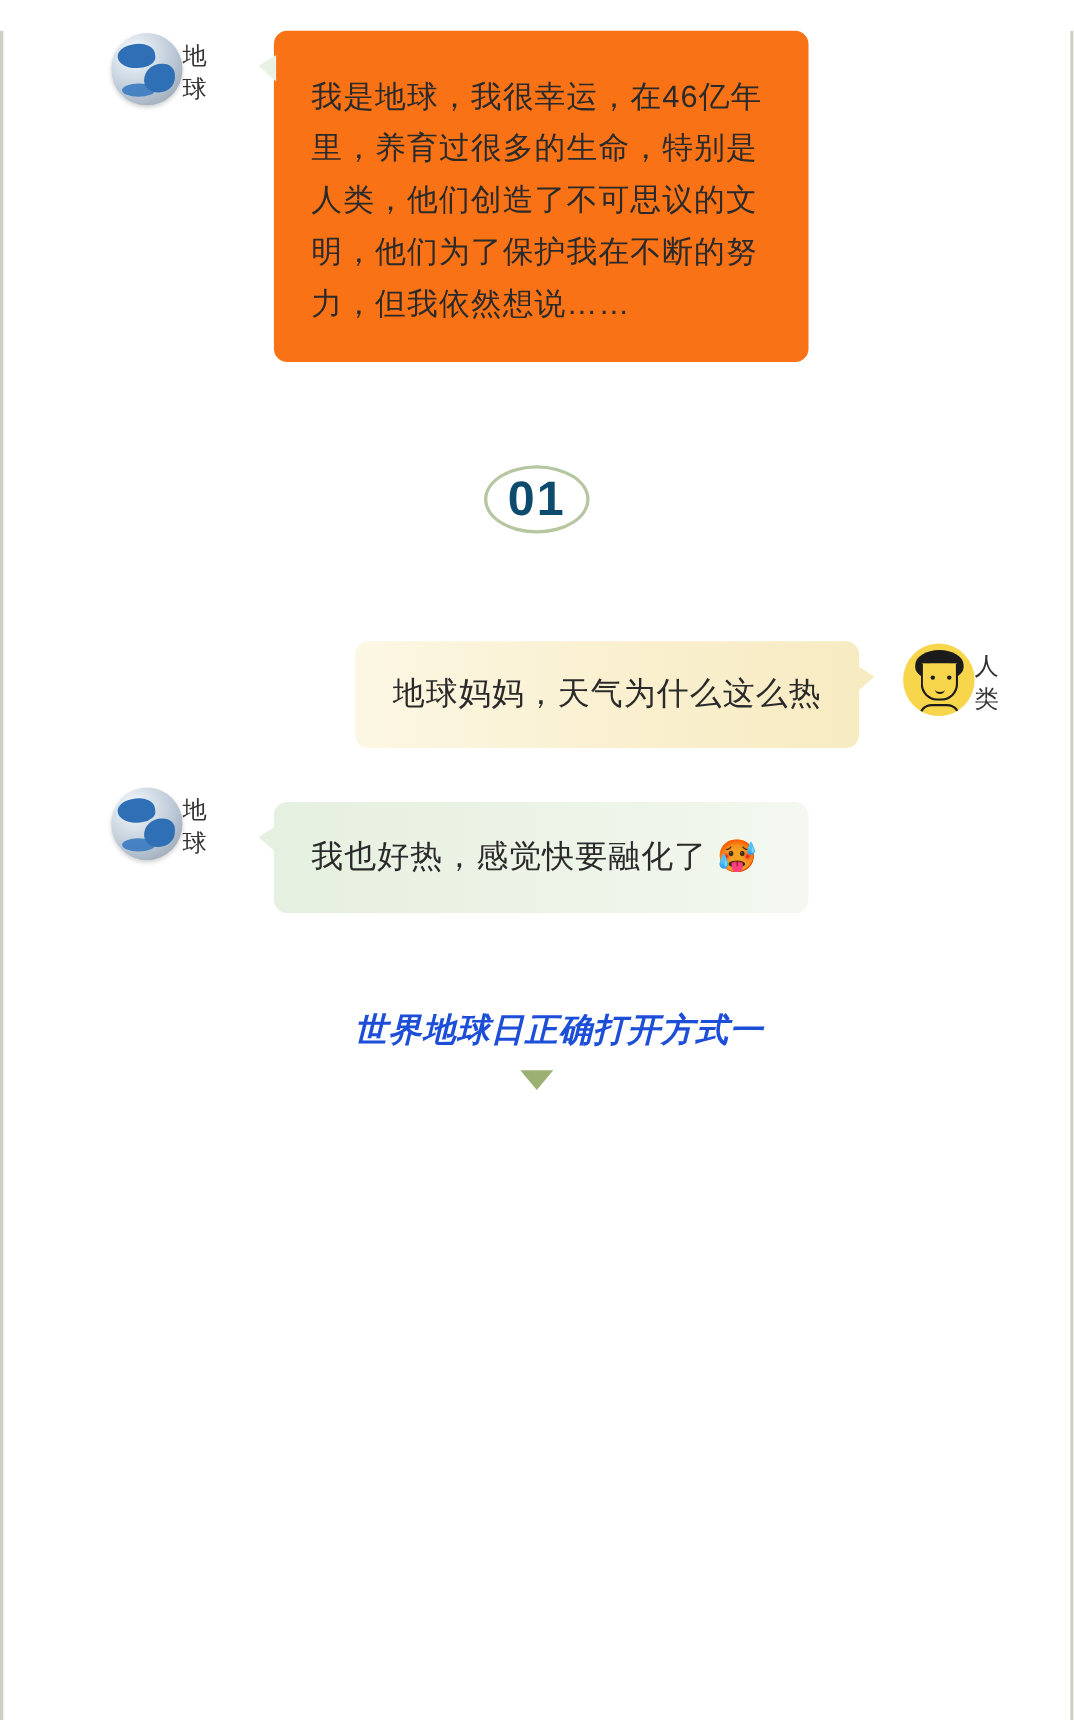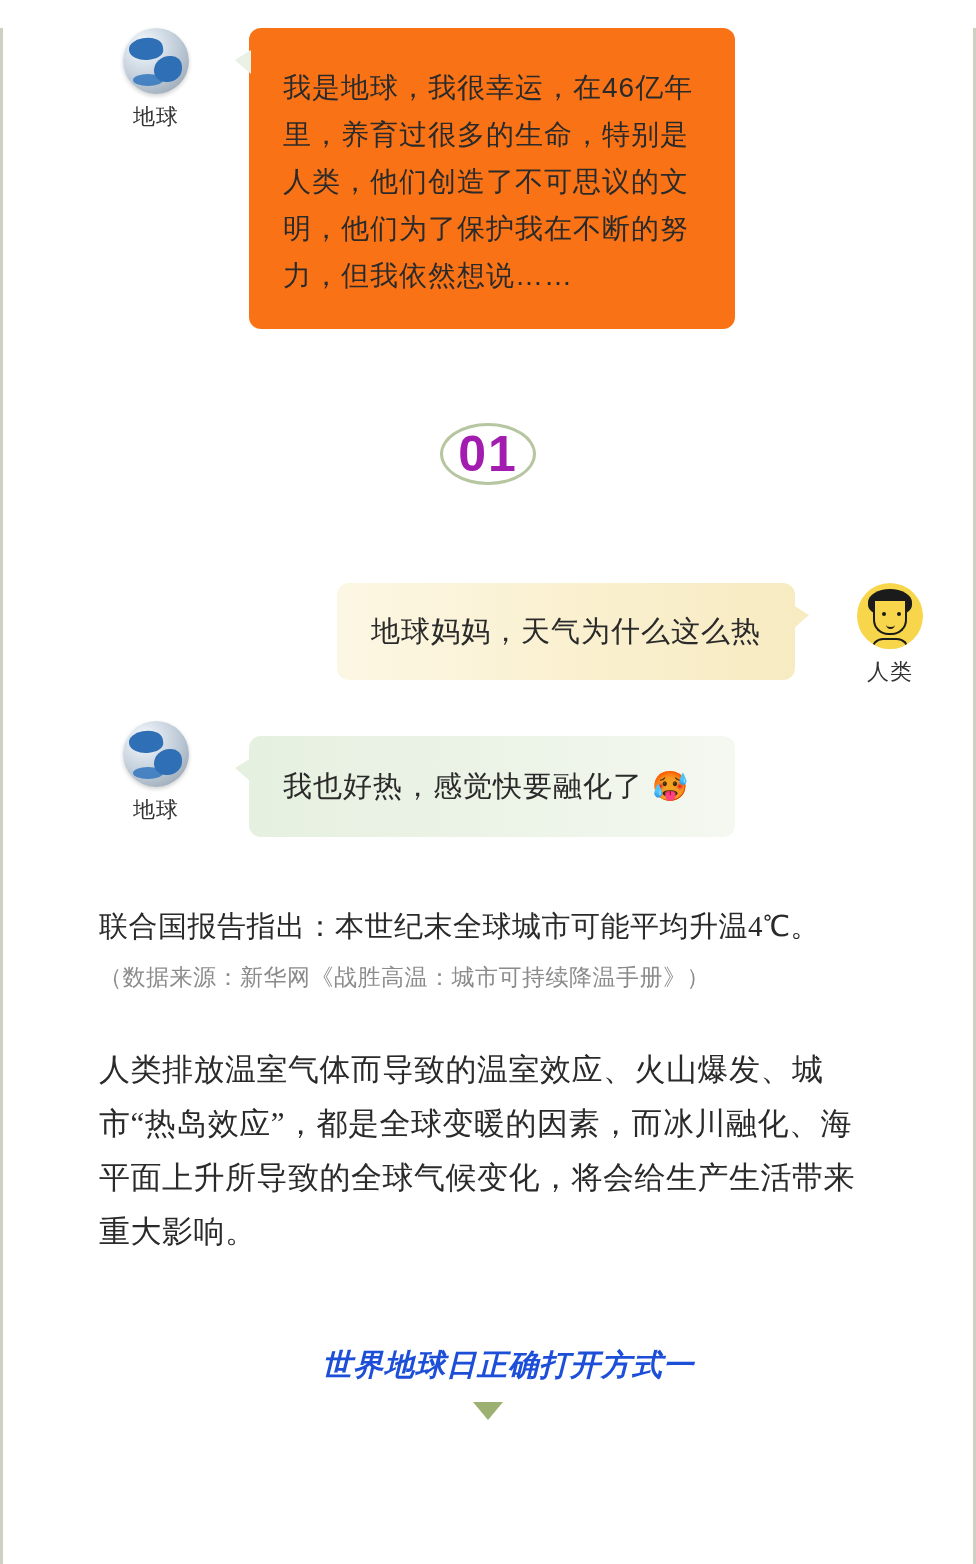--- a/index.html
+++ b/index.html
@@ -33,22 +33,21 @@
   .chat-row.left {
     justify-content: flex-start;
   }
   .chat-row.right {
     justify-content: flex-end;
   }
 
   .avatar-block {
     width: 110px;
     display: flex;
-    flex-direction: column;
-    align-items: center;
+    align-items: flex-end;
     flex: none;
   }
   .avatar-label {
     font-size: 22px;
     color: #333;
     margin-top: 8px;
     letter-spacing: 1px;
   }
 
   
@@ -205,28 +204,28 @@
   .num-badge .ring {
     position: absolute;
     left: 6px; top: 10px;
     width: 96px; height: 62px;
     border: 3px solid #b6c6a0;
     border-radius: 50%;
     box-sizing: border-box;
   }
   .num-badge .num {
     position: relative;
-    font-size: 50px;
+    font-size: 44px;
     font-weight: bold;
-    color: #a21caf;
+    color: #0c4a6e;
     letter-spacing: 2px;
   }
 
   
-  .row2 { margin-top: 88px; padding-right: 28px; }
+  .row2 { margin-top: 88px; padding-right: 42px; }
   .row2 .bubble {
     padding: 24px 34px;
     margin-right: 40px;
     max-width: 520px;
     font-size: 29px;
   }
 
   
   .row3 { margin-top: 34px; padding-left: 98px; }
   .row3 .bubble {
@@ -333,24 +332,19 @@
         <div class="cloud"></div>
       </div>
       <div class="avatar-label">地球</div>
     </div>
     <div class="bubble green-soft">
       <span class="tail-left soft"></span>
       <span>我也好热，感觉快要融化了 🥵</span>
     </div>
   </div>
 
-  <div class="body-block">
-    <div class="lead">联合国报告指出：本世纪末全球城市可能平均升温4℃。</div>
-    <div class="source">（数据来源：新华网《战胜高温：城市可持续降温手册》）</div>
-    <div class="para">人类排放温室气体而导致的温室效应、火山爆发、城市“热岛效应”，都是全球变暖的因素，而冰川融化、海平面上升所导致的全球气候变化，将会给生产生活带来重大影响。</div>
-  </div>
 
   <div class="footer">
     <div class="footer-title">世界地球日正确打开方式一</div>
     <div class="footer-arrow"></div>
   </div>
 
 </div>
 
 </body></html>

